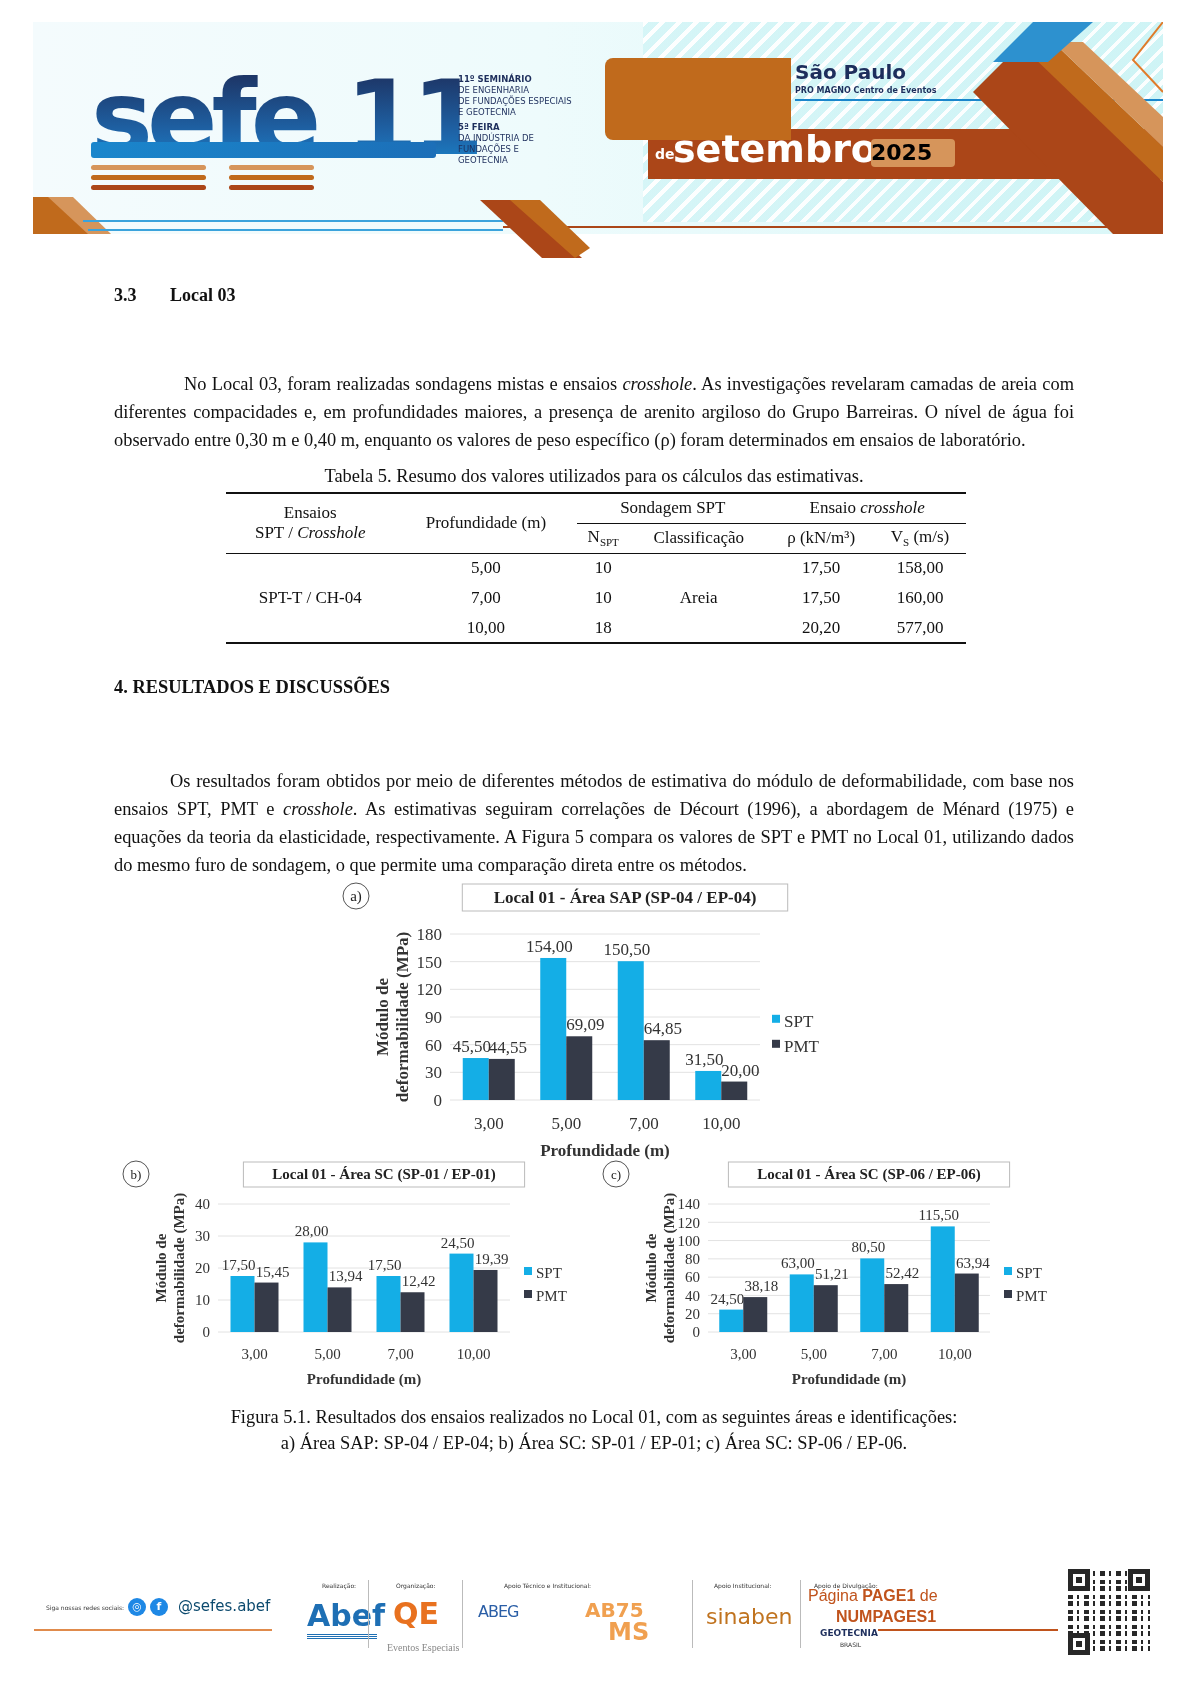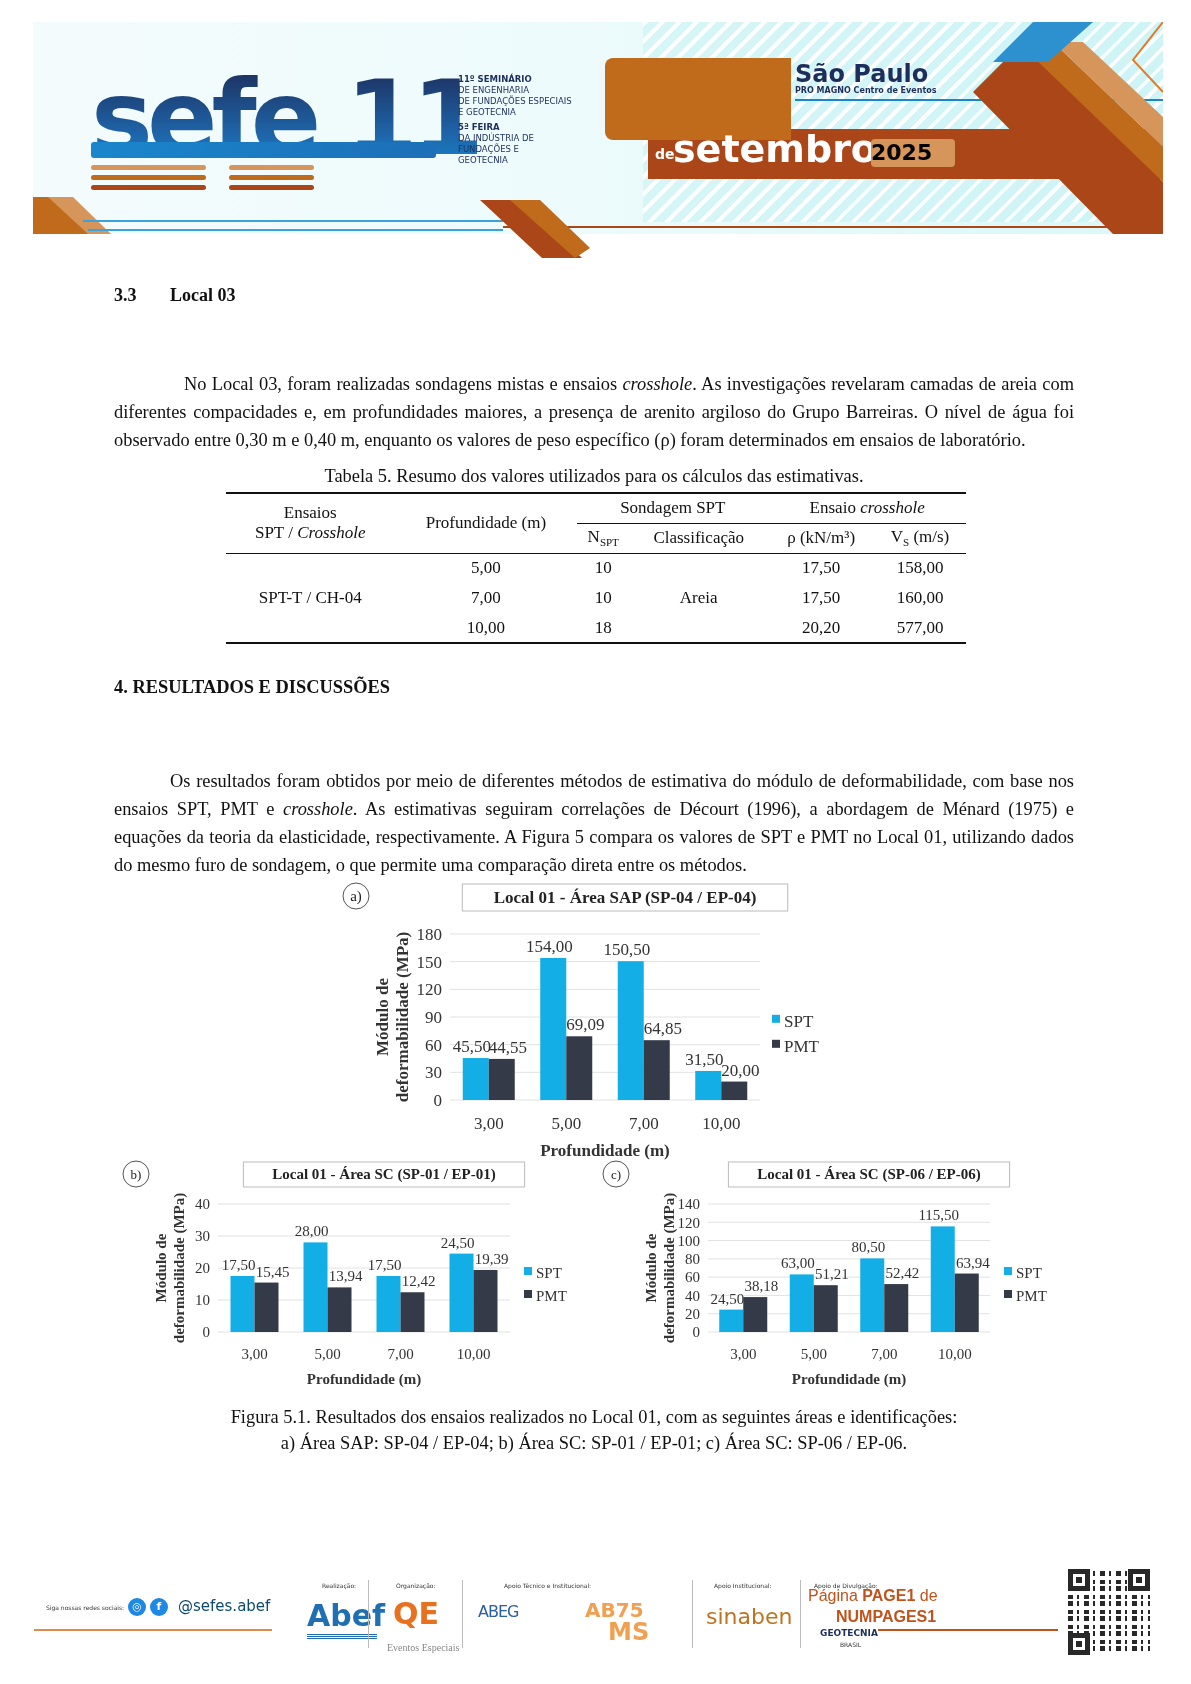--- a/index.html
+++ b/index.html
@@ -16,21 +16,21 @@
   .logo-line { position:absolute; height:5px; border-radius:3px; }
   .subtitle { position:absolute; left:425px; top:52px; font-family:"DejaVu Sans", sans-serif; font-size:8.5px; color:#1d2e5c; line-height:11px; }
   .subtitle b { font-weight:bold; }
   .date-box { position:absolute; left:572px; top:36px; width:186px; height:82px; background:#c06a1c; border-radius:8px 0 0 8px; }
   .date-big { position:absolute; left:598px; top:32px; font-family:"DejaVu Sans", sans-serif; font-weight:bold; font-size:72px; color:#fff; letter-spacing:2px; line-height:1; }
   .month-bar { position:absolute; left:615px; top:107px; width:600px; height:50px; background:#ab4618; }
   .month-text { position:absolute; left:640px; top:108px; font-family:"DejaVu Sans", sans-serif; font-weight:bold; font-size:38px; color:#fff; line-height:1; }
   .month-de { position:absolute; left:622px; top:124px; font-family:"DejaVu Sans", sans-serif; font-weight:bold; font-size:14px; color:#fff; }
   .year-box { position:absolute; left:838px; top:117px; width:84px; height:28px; background:#d6955b; border-radius:4px; color:#000000;
      font-family:"DejaVu Sans", sans-serif; font-weight:bold; font-size:22px; text-align:left; line-height:28px; }
-  .city { position:absolute; left:762px; top:38px; font-family:"DejaVu Sans", sans-serif; font-weight:bold; font-size:24px; color:#1d2e5c; }
+  .city { position:absolute; left:762px; top:38px; font-family:"DejaVu Sans", sans-serif; font-weight:bold; font-size:20px; color:#1d2e5c; }
   .venue { position:absolute; left:762px; top:64px; font-family:"DejaVu Sans", sans-serif; font-weight:bold; font-size:8px; color:#1d2e5c; }
 
   
   .h3 { left:114px; top:285px; font-weight:bold; font-size:18px; }
   .h3 .num { display:inline-block; width:56px; }
   .para { position:absolute; left:114px; width:960px; font-size:18.4px; line-height:28px; text-align:justify;margin-top:40px; }
   .para .indent { display:inline-block; width:70px; }
   .para i { font-style:italic; }
 
   

